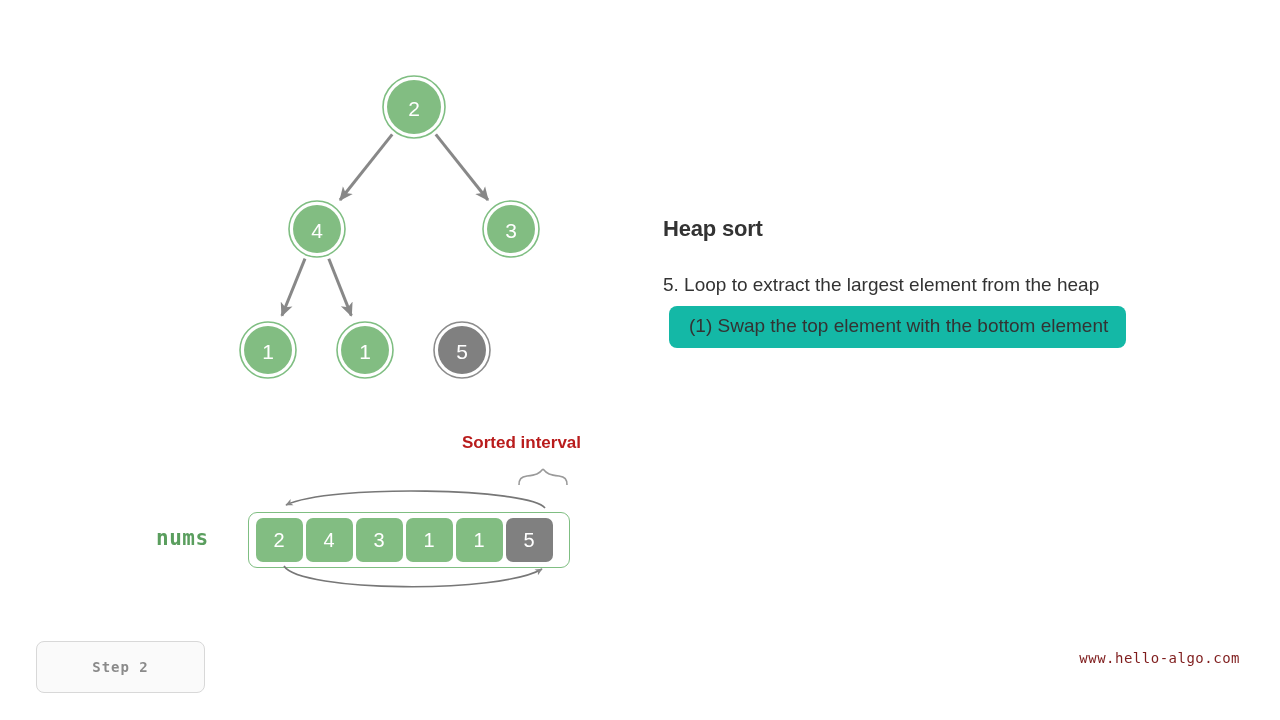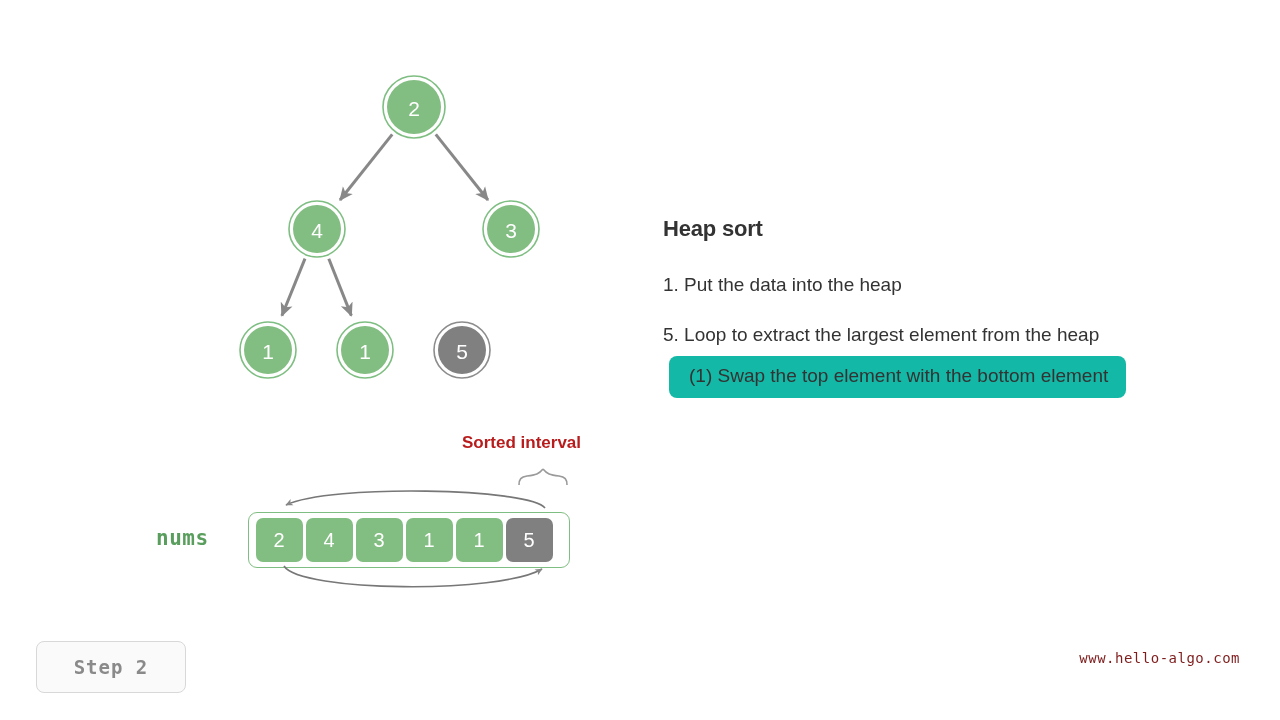--- a/index.html
+++ b/index.html
@@ -116,31 +116,31 @@
     width: 700px;
     height: 720px;
     pointer-events: none;
   }
 
   
   #step-badge {
     position: absolute;
     left: 36px;
     top: 641px;
-    width: 150px;
+    width: 169px;
     height: 52px;
     box-sizing: border-box;
     border: 1.4px solid #d8d8d8;
     border-radius: 8px;
     background: #fafafa;
     display: flex;
     align-items: center;
     justify-content: center;
     font-family: "DejaVu Sans Mono", monospace;
-    font-size: 19px;
+    font-size: 14px;
     font-weight: bold;
     color: #8a8a8a;
     letter-spacing: 1px;
   }
 
   
   #footer {
     position: absolute;
     right: 40px;
     top: 650px;
@@ -197,21 +197,20 @@
         <g>
           <circle cx="462" cy="350" r="28" fill="none" stroke="#8c8c8c" stroke-width="1.6"></circle>
           <circle cx="462" cy="350" r="24" fill="#808080"></circle>
           <text x="462" y="351" class="node-text">5</text>
         </g>
       </g>
   </svg>
 
   <div id="panel">
     <div id="panel-title">Heap sort</div>
-    <div class="panel-step">1. Put the data into the heap</div>
     <div class="panel-step last">5. Loop to extract the largest element from the heap</div>
     <div id="panel-substep">(1) Swap the top element with the bottom element</div>
   </div>
 
   <div id="sorted-label">Sorted interval</div>
   <div id="nums-label">nums</div>
   <div id="array-box">
       <div class="cell">2</div>
       <div class="cell">4</div>
       <div class="cell">3</div>

